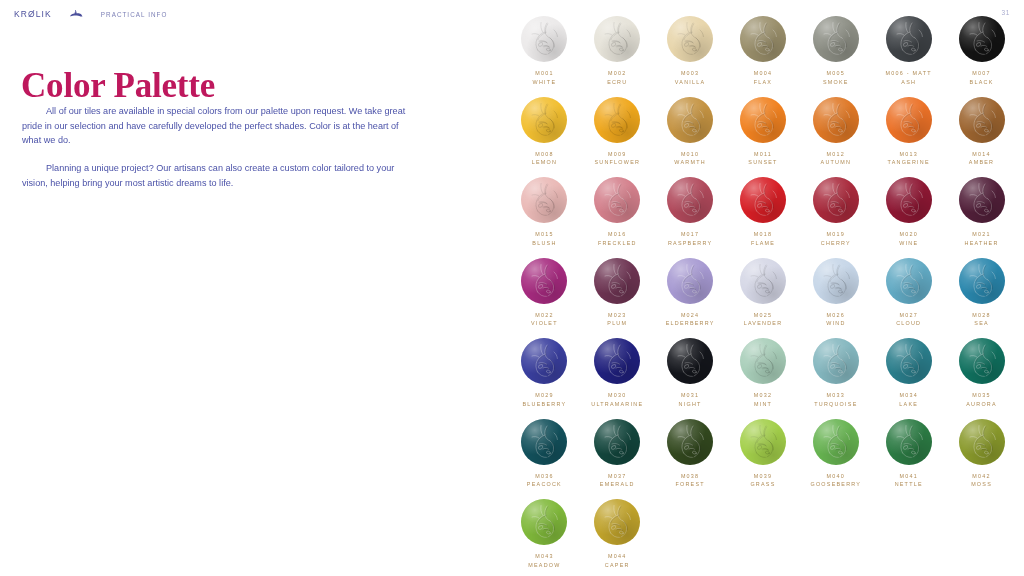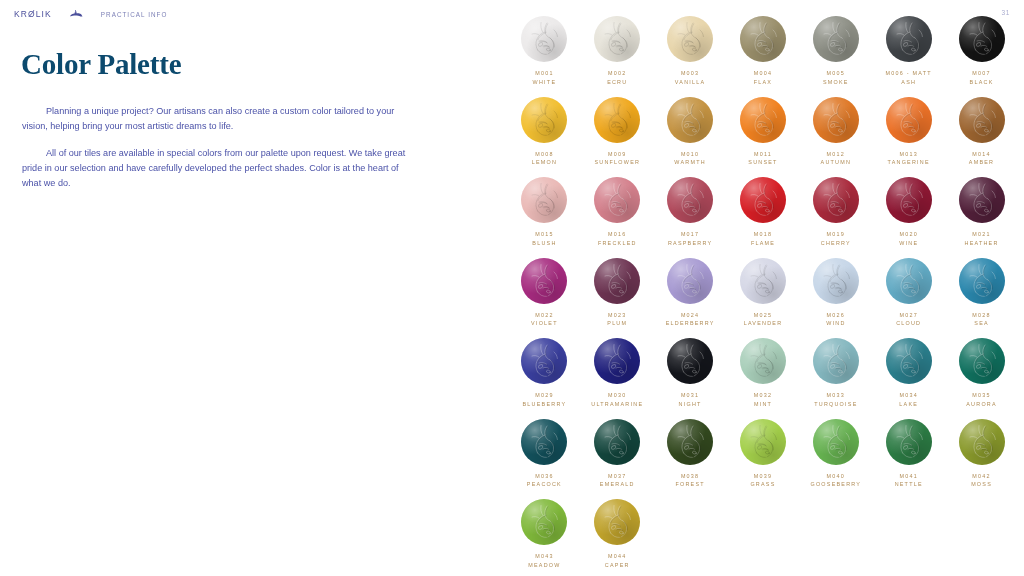--- a/index.html
+++ b/index.html
@@ -64,26 +64,26 @@
   .left-col {
     position: absolute;
     top: 0;
     left: 0;
     width: 480px;
     height: 576px;
   }
 
   .page-title {
     position: absolute;
-    top: 50px;
+    top: 68px;
     left: 21px;
     font-family: "Liberation Serif", serif;
-    font-size: 29px;
+    font-size: 35px;
     line-height: 1;
-    color: #0c4a6e;
+    color: #be185d;
     letter-spacing: -0.2px;
     white-space: nowrap;
   }
 
   .body-copy {
     position: absolute;
     top: 104px;
     left: 22px;
     width: 396px;
     color: #4b52a8;
@@ -177,22 +177,22 @@
     </svg>
   </span>
   <span class="nav-link">PRACTICAL INFO</span>
 </div>
 
 <div class="page-number">31</div>
 
 <div class="left-col">
   <h1 class="page-title">Color Palette</h1>
   <div class="body-copy">
+    <p>All of our tiles are available in special colors from our palette upon request. We take great pride in our selection and have carefully developed the perfect shades. Color is at the heart of what we do.</p>
     <p>Planning a unique project? Our artisans can also create a custom color tailored to your vision, helping bring your most artistic dreams to life.</p>
-    <p>All of our tiles are available in special colors from our palette upon request. We take great pride in our selection and have carefully developed the perfect shades. Color is at the heart of what we do.</p>
   </div>
 </div>
 
 <div class="swatch-area">
     <div class="swatch-row">
       <div class="swatch-cell">
         <div class="chip light" style="background: rgb(236, 234, 234);">
           <div class="relief">
     <svg viewBox="0 0 46 46" preserveAspectRatio="none" xmlns="http://www.w3.org/2000/svg">
       <g fill="none" stroke="rgba(255,255,255,0.30)" stroke-width="0.9" stroke-linecap="round">

